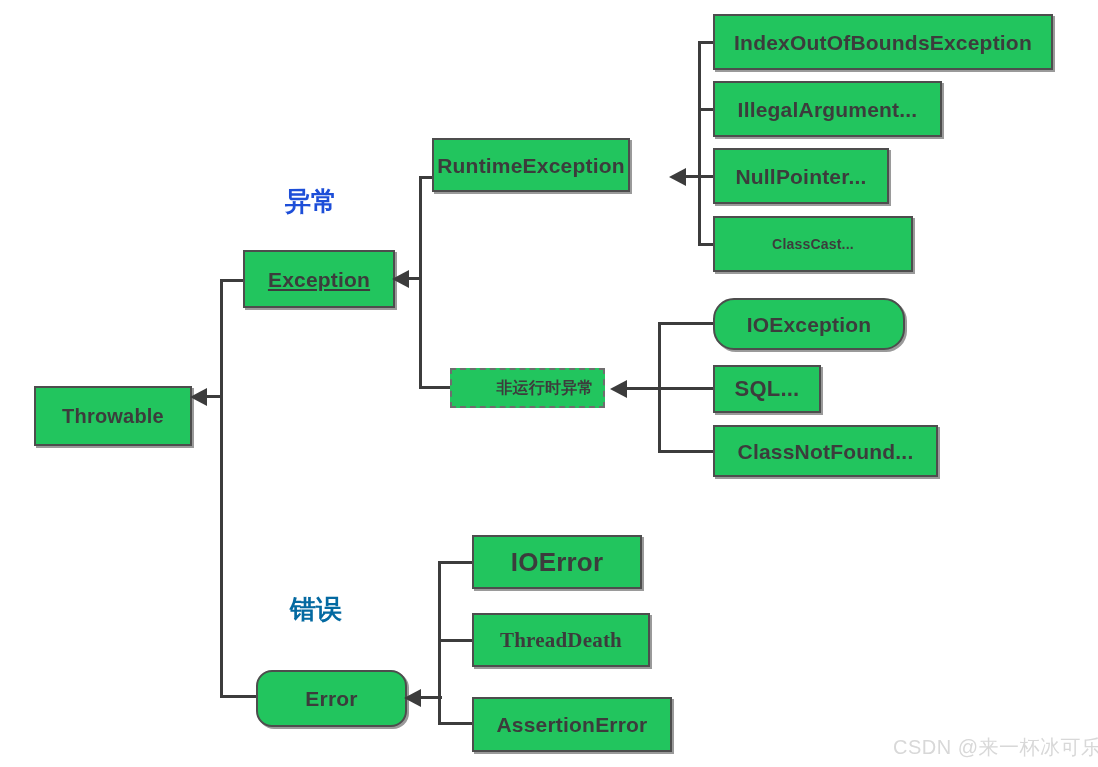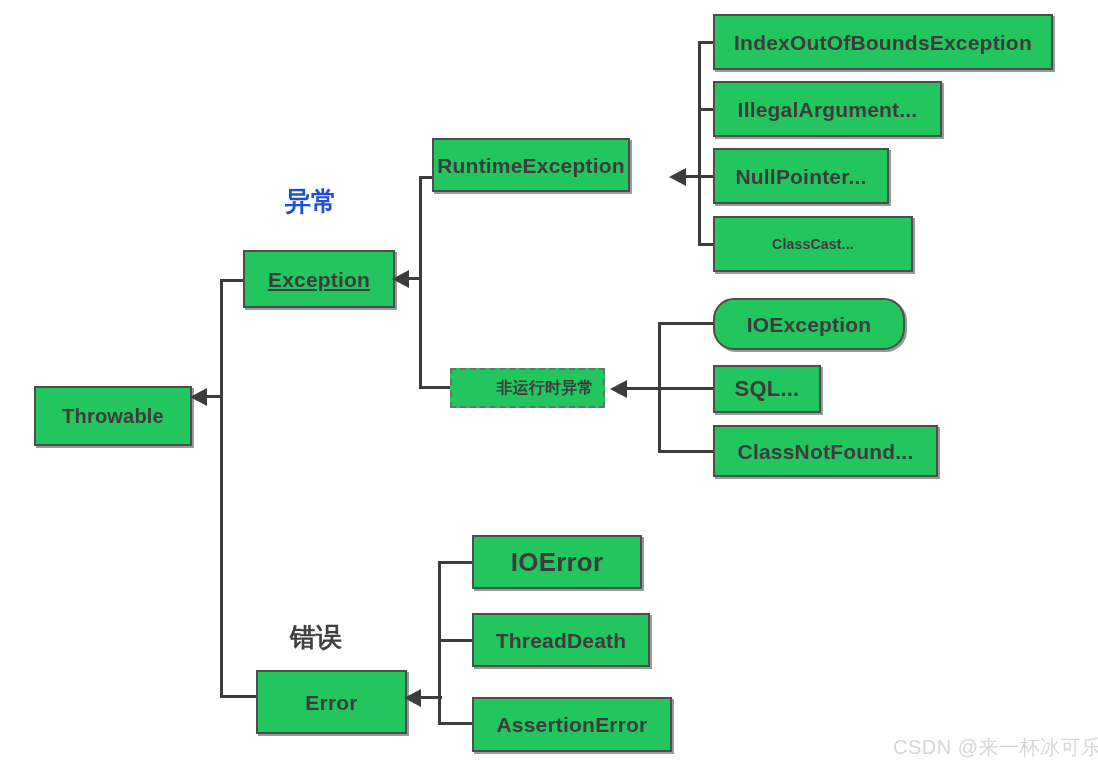--- a/index.html
+++ b/index.html
@@ -121,21 +121,21 @@
   <div class="arrow" style="left:404px; top:689px;"></div>
 
   <div class="node" style="left:34px; top:373px; width:158px; height:60px; font-size:20px;margin-top:13px;">
     <span>Throwable</span>
   </div>
 
   <div class="node" style="left:243px; top:250px; width:152px; height:58px; font-size:21px;text-decoration:underline;">
     <span>Exception</span>
   </div>
 
-  <div class="node" style="left:256px; top:670px; width:151px; height:64px; font-size:21px;">
+  <div class="node" style="left:256px; top:670px; width:151px; height:57px; font-size:21px;border-radius:16px;">
     <span>Error</span>
   </div>
 
   <div class="node" style="left:432px; top:138px; width:198px; height:54px; font-size:21px;">
     <span>RuntimeException</span>
   </div>
 
   <div class="node dashed" style="left:450px; top:368px; width:155px; height:40px; font-size:16px;">
     <span>非运行时异常</span>
   </div>
@@ -159,25 +159,25 @@
   <div class="node" style="left:713px; top:365px; width:108px; height:48px; font-size:22px;">
     <span>SQL...</span>
   </div>
   <div class="node" style="left:713px; top:425px; width:225px; height:52px; font-size:21px;">
     <span>ClassNotFound...</span>
   </div>
 
   <div class="node" style="left:472px; top:535px; width:170px; height:54px; font-size:26px;">
     <span>IOError</span>
   </div>
-  <div class="node" style="left:472px; top:613px; width:178px; height:54px; font-size:21px;">
+  <div class="node" style="left:472px; top:613px; width:178px; height:54px; font-size:21px;font-family:Liberation Serif, serif;">
     <span>ThreadDeath</span>
   </div>
   <div class="node" style="left:472px; top:697px; width:200px; height:55px; font-size:21px;">
     <span>AssertionError</span>
   </div>
 
   <div class="tag" style="left:285px; top:188px; font-size:26px; color:#1d4ed8;">异常</div>
-  <div class="tag" style="left:290px; top:624px; font-size:26px; color:#404040;">错误</div>
+  <div class="tag" style="left:290px; top:596px; font-size:26px; color:#0369a1;">错误</div>
 
   <div class="watermark" style="left:893px; top:734px;">CSDN @来一杯冰可乐</div>
 
 </div>
 
 </body></html>

